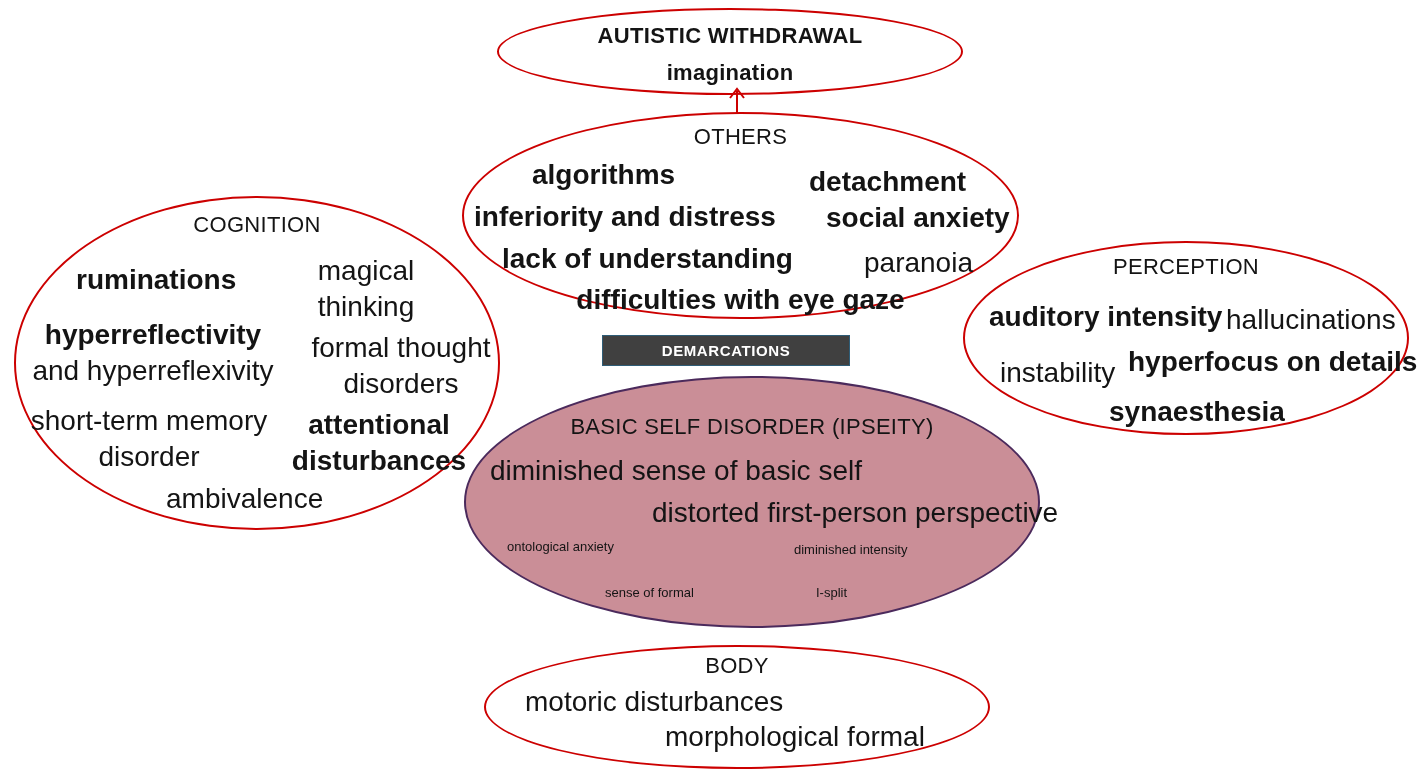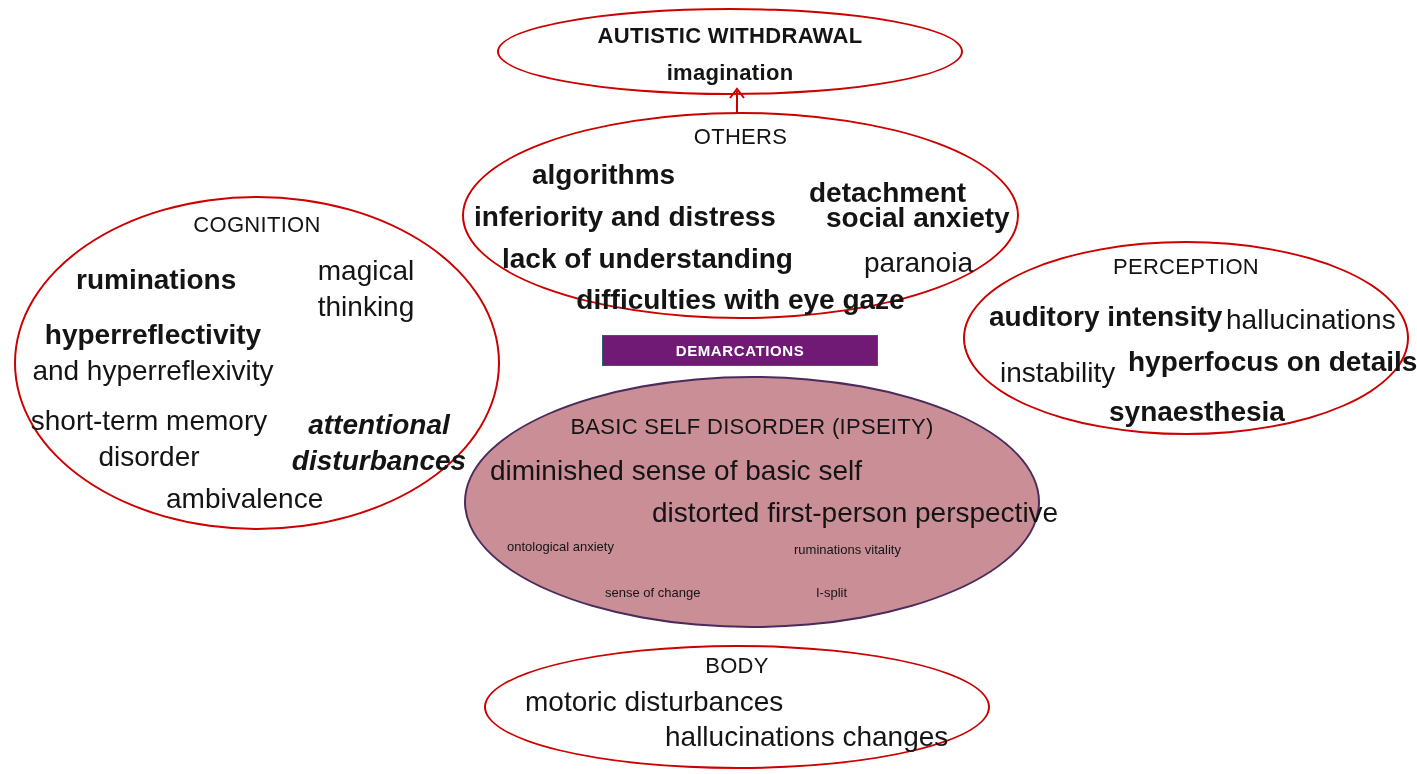--- a/index.html
+++ b/index.html
@@ -39,22 +39,22 @@
     position: absolute;
     left: 0; right: 0;
     text-align: center;
     font-size: 22px;
     letter-spacing: 0.3px;
   }
   .small { font-size: 13px; }
   .demarcations-box {
     position: absolute;
     left: 602px; top: 335px;
-    width: 276px; height: 31px;
-    background: #701a75;
+    width: 248px; height: 31px;
+    background: #404040;
     border: 1.5px solid #2f5d77;
     box-sizing: border-box;
     display: flex;
     align-items: center;
     justify-content: center;
     color: #ffffff;
     font-weight: 700;
     font-size: 15px;
     letter-spacing: 0.6px;
   }
@@ -77,35 +77,36 @@
   <div class="arrow-wrap">
     <svg width="24" height="34" viewBox="0 0 24 34">
       <line x1="12" y1="33" x2="12" y2="6" stroke="#cc0000" stroke-width="2"></line>
       <polyline points="5,13 12,4 19,13" fill="none" stroke="#cc0000" stroke-width="2"></polyline>
     </svg>
   </div>
 
   <div class="ellipse" style="left:462px; top:112px; width:557px; height:207px;">
     <div class="title" style="top:10px;">OTHERS</div>
     <div class="lbl bold" style="left:68px; top:43px;">algorithms</div>
-    <div class="lbl bold" style="left:345px; top:61px;">detachment</div>
+    <div class="lbl bold" style="left:345px; top:50px;">detachment</div>
     <div class="lbl bold" style="left:10px; top:85px;">inferiority and distress</div>
     <div class="lbl bold" style="left:362px; top:86px;">social anxiety</div>
     <div class="lbl bold" style="left:38px; top:127px;">lack of understanding</div>
     <div class="lbl" style="left:400px; top:131px;">paranoia</div>
     <div class="lbl bold" style="left:0; right:0; top:168px; text-align:center;">difficulties with eye gaze</div>
   </div>
 
   <div class="ellipse" style="left:14px; top:196px; width:486px; height:334px;">
     <div class="title" style="top:14px;">COGNITION</div>
     <div class="lbl bold" style="left:60px; top:64px;">ruminations</div>
     <div class="lbl wrap" style="left:290px; top:55px; width:120px;">magical thinking</div>
     <div class="lbl wrap" style="left:4px; top:119px; width:266px;"><span class="bold">hyperreflectivity</span><span> and hyperreflexivity</span></div>
+    <div class="lbl wrap" style="left:285px; top:132px; width:200px;">formal thought disorders</div>
     <div class="lbl wrap" style="left:8px; top:205px; width:250px;">short-term memory disorder</div>
-    <div class="lbl wrap bold" style="left:268px; top:209px; width:190px;font-style:italic;">attentional disturbances</div>
+    <div class="lbl wrap bold" style="left:268px; top:209px; width:190px;">attentional disturbances</div>
     <div class="lbl" style="left:150px; top:283px;text-align:center;">ambivalence</div>
   </div>
 
   <div class="ellipse" style="left:963px; top:241px; width:446px; height:194px;">
     <div class="title" style="top:11px;">PERCEPTION</div>
     <div class="lbl bold" style="left:24px; top:56px;">auditory intensity</div>
     <div class="lbl" style="left:261px; top:59px;">hallucinations</div>
     <div class="lbl" style="left:35px; top:112px;">instability</div>
     <div class="lbl bold" style="left:163px; top:101px;">hyperfocus on details</div>
     <div class="lbl bold" style="left:144px; top:151px;">synaesthesia</div>
@@ -113,24 +114,24 @@
 
   <div class="demarcations-box">
     <span>DEMARCATIONS</span>
   </div>
 
   <div class="ellipse center-node" style="left:464px; top:376px; width:576px; height:252px;">
     <div class="title" style="top:36px;">BASIC SELF DISORDER (IPSEITY)</div>
     <div class="lbl" style="left:24px; top:75px;">diminished sense of basic self</div>
     <div class="lbl" style="left:186px; top:117px;">distorted first-person perspective</div>
     <div class="lbl small" style="left:41px; top:161px;">ontological anxiety</div>
-    <div class="lbl small" style="left:328px; top:164px;">ruminations vitality</div>
-    <div class="lbl small" style="left:139px; top:207px;">sense of change</div>
+    <div class="lbl small" style="left:328px; top:164px;">diminished intensity</div>
+    <div class="lbl small" style="left:139px; top:207px;">sense of formal</div>
     <div class="lbl small" style="left:350px; top:207px;">I-split</div>
   </div>
 
   <div class="ellipse" style="left:484px; top:645px; width:506px; height:124px;">
     <div class="title" style="top:6px;">BODY</div>
     <div class="lbl" style="left:39px; top:37px;">motoric disturbances</div>
-    <div class="lbl" style="left:179px; top:72px;">hallucinations changes</div>
+    <div class="lbl" style="left:179px; top:72px;">morphological formal</div>
   </div>
 
 </div>
 
 </body></html>

